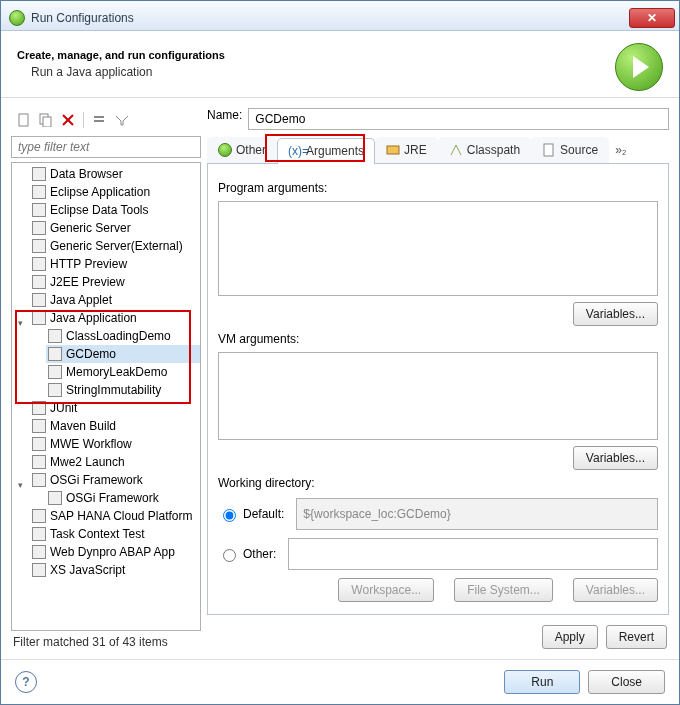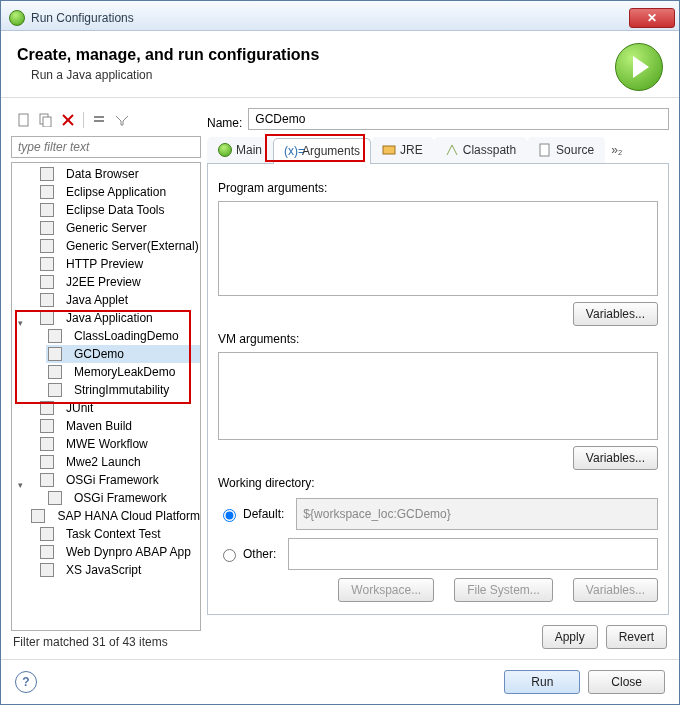--- a/index.html
+++ b/index.html
@@ -4,43 +4,43 @@
 <style>
   * { box-sizing: border-box; font-family: "Segoe UI", Tahoma, sans-serif; font-size: 12px; }
   body { margin: 0; background: #fff; width: 680px; height: 705px; overflow: hidden; }
   .window { width: 680px; height: 705px; border: 1px solid #5a7ca0; background: #fff; display: flex; flex-direction: column; }
   .titlebar { height: 30px; background: linear-gradient(#f7fbff,#dce7f5); display: flex; align-items: center; padding: 4px 4px 0 8px; border-bottom: 1px solid #b6c5d8; }
   .titlebar .icon { width: 16px; height: 16px; margin-right: 6px; }
   .titlebar .title { flex: 1; color: #2c3e50; font-size: 12px; }
   .closebtn { width: 46px; height: 20px; background: linear-gradient(#e57373,#c93030); border: 1px solid #a02020; border-radius: 3px; display: flex; align-items: center; justify-content: center; color: #fff; font-weight: bold; font-size: 12px; }
   .header { padding: 12px 16px 6px 16px; display: flex; align-items: center; border-bottom: 1px solid #ddd; }
   .header-text { flex: 1; }
-  .header h1 { margin: 0 0 4px 0; font-size: 16px; font-weight: bold; }
+  .header h1 { margin: 0 0 4px 0; font-size: 11px; font-weight: bold; }
   .header p { margin: 0 0 6px 14px; color: #333; }
   .runbig { width: 48px; height: 48px; border-radius: 50%; background: radial-gradient(circle at 35% 30%, #b6f077, #4aa11a); border: 1px solid #3c7f14; display: flex; align-items: center; justify-content: center; }
   .runbig::after { content: ""; border-left: 16px solid #fff; border-top: 11px solid transparent; border-bottom: 11px solid transparent; margin-left: 4px; }
   .body { flex: 1; display: flex; padding: 10px; gap: 6px; min-height: 0; }
   .left { width: 190px; display: flex; flex-direction: column; }
   .toolbar { height: 24px; display: flex; align-items: center; gap: 4px; padding: 2px 4px; }
   .tb-btn { width: 18px; height: 18px; display: flex; align-items: center; justify-content: center; color: #555; border: 1px solid transparent; border-radius: 2px; }
   .tb-sep { width: 1px; height: 16px; background: #ccc; margin: 0 2px; }
   .filter { margin: 4px 0; }
   .filter input { width: 100%; height: 22px; border: 1px solid #b0b0b0; padding: 0 6px; color: #888; font-style: italic; }
   .tree-wrap { flex: 1; border: 1px solid #b0b0b0; overflow: auto; position: relative; padding-top: 2px; }
   .tree { list-style: none; margin: 0; padding: 0 0 0 4px; }
-  .tree li { white-space: nowrap; height: 18px; line-height: 18px; display: flex; align-items: center; gap: 12px; padding-left: 2px; }
+  .tree li { white-space: nowrap; height: 18px; line-height: 18px; display: flex; align-items: center; gap: 4px; padding-left: 2px; }
   .twisty { width: 10px; height: 10px; display: inline-block; }
   .twisty.open::before { content: "▾"; font-size: 9px; color: #666; }
   .node-icon { width: 14px; height: 14px; display: inline-block; border: 1px solid #888; background: #f0f0f0; flex-shrink: 0; }
   .node-label { }
   .tree li.selected-row { background: #d0e4f5; }
   .hl-box { position: absolute; border: 2px solid #d40000; pointer-events: none; }
   .filter-status { padding: 4px 2px 0 2px; color: #333; }
   .right { flex: 1; display: flex; flex-direction: column; min-width: 0; }
-  .name-row { display: flex; align-items: flex-end; gap: 6px; margin-bottom: 6px; }
+  .name-row { display: flex; align-items: flex-start; gap: 6px; margin-bottom: 6px; }
   .name-row label { }
   .name-row input { flex: 1; height: 22px; border: 1px solid #b0b0b0; padding: 0 6px; }
   .tabs { display: flex; align-items: center; border-bottom: 1px solid #b8c4d0; height: 28px; gap: 0; position: relative; }
   .tab { display: flex; align-items: center; gap: 4px; padding: 0 10px; height: 26px; border: 1px solid transparent; border-bottom: none; border-top-left-radius: 5px; border-top-right-radius: 5px; background: #f5f7fa; color: #333; }
   .tab.active { background: #fff; border-color: #b8c4d0; position: relative; top: 1px; }
   .tab-icon { width: 14px; height: 14px; }
   .tabhl { position: absolute; border: 2px solid #d40000; pointer-events: none; }
   .overflow { padding: 0 6px; color: #555; }
   .pane { flex: 1; border: 1px solid #b8c4d0; border-top: none; padding: 10px 10px 6px 10px; display: flex; flex-direction: column; gap: 6px; min-height: 0; justify-content: center; }
   .field-label { }
@@ -246,21 +246,21 @@
 
     <div class="right">
       <div class="name-row">
         <label>Name:</label>
         <input type="text" value="GCDemo" style="">
       </div>
 
       <div class="tabs">
         <div class="tab">
           <span class="tab-icon icon-green" style="border-radius:50%;"></span>
-          <span>Main</span>
+          <span>Other</span>
         </div>
         <div class="tab active">
           <span class="tab-icon" style="color:#2a6fb0;">(x)=</span>
           <span>Arguments</span>
         </div>
         <div class="tab">
           <span class="tab-icon">
               <svg width="14" height="14">
                 <rect x="1" y="3" width="12" height="8" fill="#f3c25a" stroke="#a07020"></rect>
               </svg>

